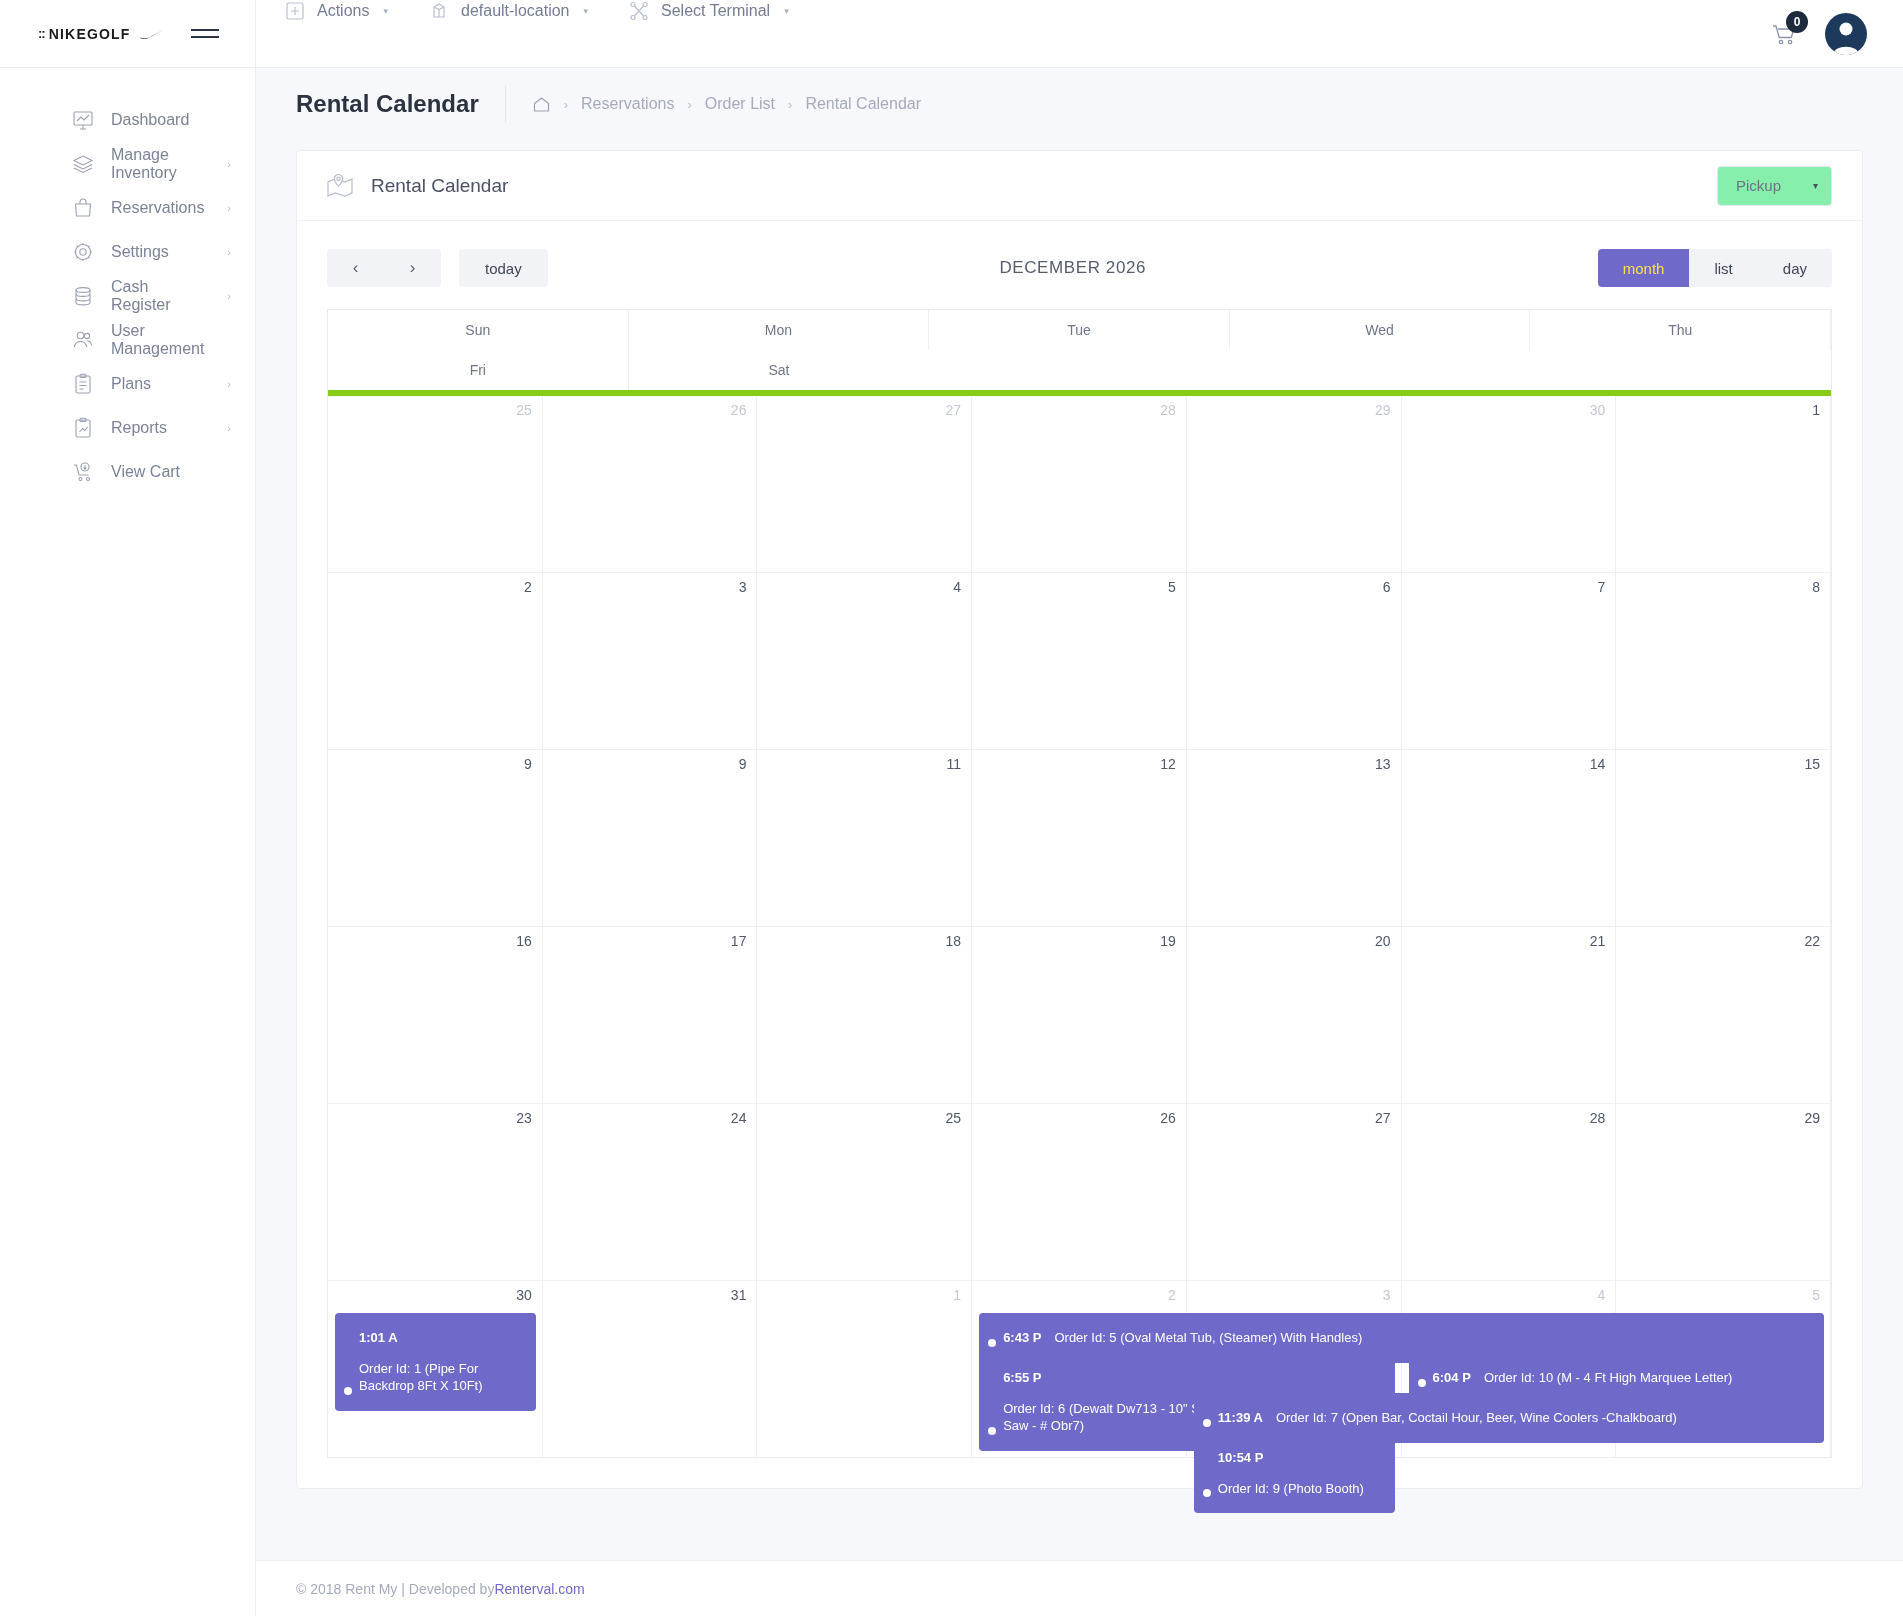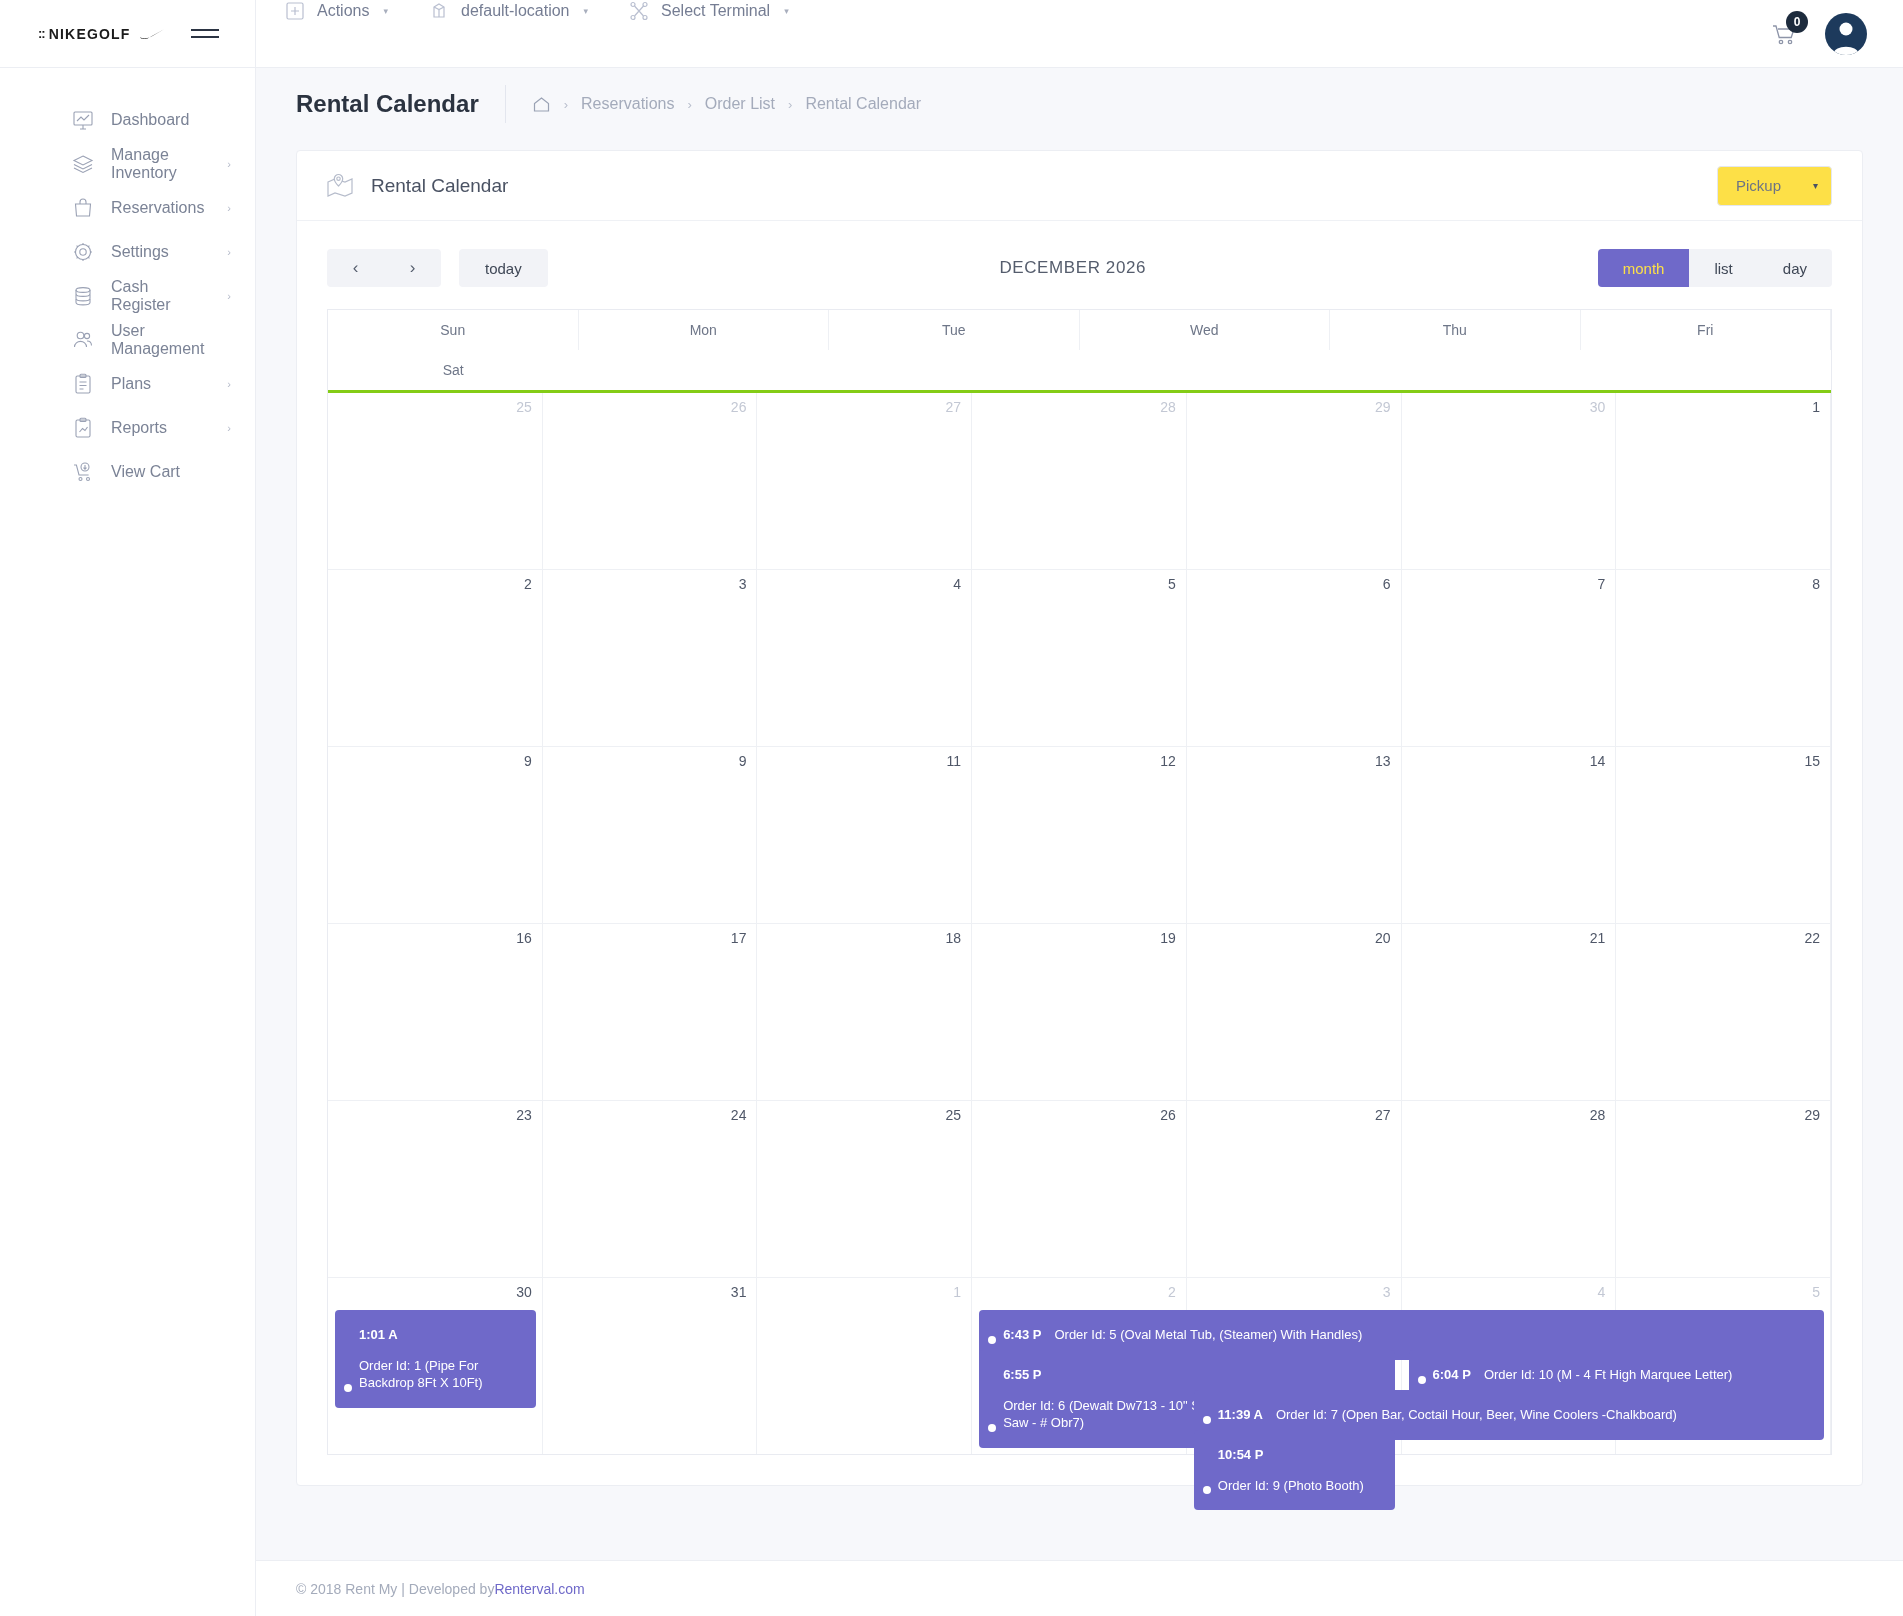--- a/index.html
+++ b/index.html
@@ -178,21 +178,21 @@
     width: 115px;
     height: 40px;
     border: 1px solid #e4e7ef;
     border-radius: 4px;
     display: flex;
     align-items: center;
     justify-content: space-between;
     padding: 0 13px 0 18px;
     font-size: 15px;
     color: #6c7384;
-    background: #fde047;
+    background: #86efac;
     cursor: pointer;
   }
   .pickup-select .dn { font-size: 10px; color: #4a5263; }
 
   .card-body { padding: 28px 30px 30px 30px; }
 
   
   .cal-toolbar {
     display: flex;
     align-items: center;
@@ -236,22 +236,22 @@
   .view-group .view-btn:first-child { border-radius: 4px 0 0 4px; }
   .view-group .view-btn:last-child { border-radius: 0 4px 4px 0; }
 
   
   .cal {
     border: 1px solid #e9ebf1;
     border-top: 1px solid #e9ebf1;
   }
   .cal-dow {
     display: grid;
-    grid-template-columns: repeat(6, 1fr);
-    border-bottom: 3px solid #84cc16;
+    grid-template-columns: repeat(5, 1fr);
+    border-bottom: 6px solid #84cc16;
   }
   .dow {
     height: 40px;
     display: flex; align-items: center; justify-content: center;
     font-size: 14px;
     color: #6e7688;
     border-right: 1px solid #eef0f4;
   }
   .dow:last-child { border-right: none; }
 

